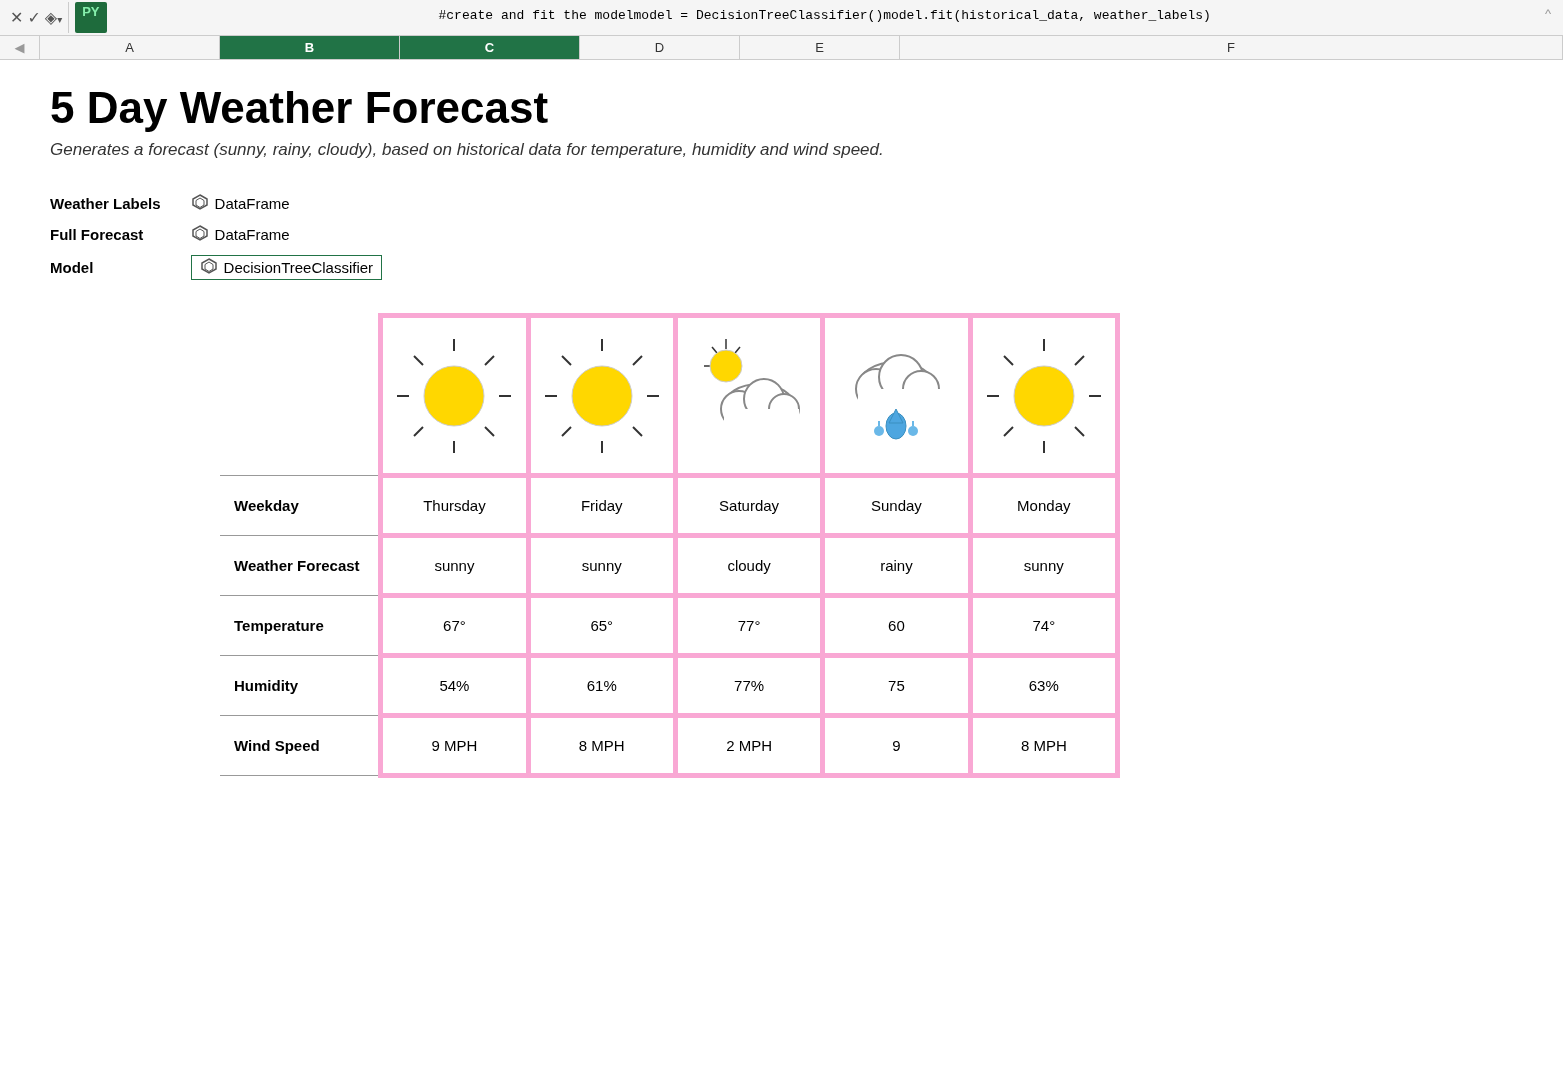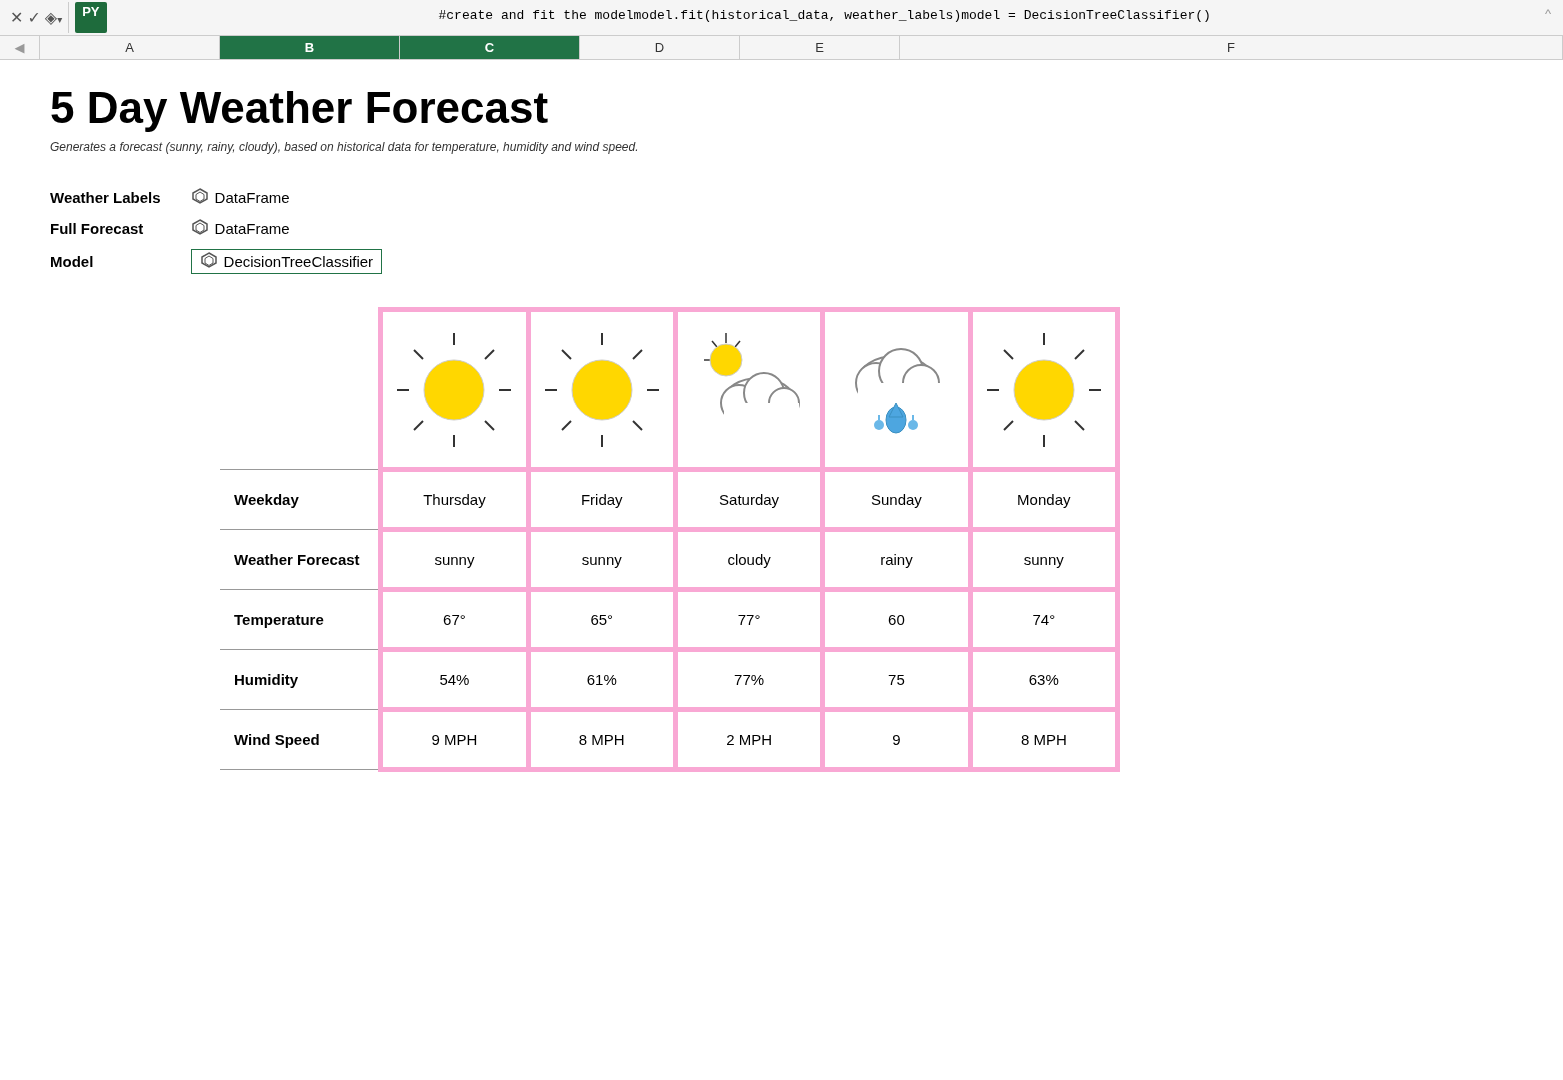--- a/index.html
+++ b/index.html
@@ -23,21 +23,21 @@
       display: flex;
       align-items: center;
       gap: 4px;
       padding: 0 6px;
       border-right: 1px solid #ccc;
       color: #555;
       font-size: 16px;
     }
     .py-badge {
       background: #1e6b3c;
-      color: #ffffff;
+      color: #86efac;
       font-weight: bold;
       font-size: 13px;
       padding: 2px 7px;
       border-radius: 2px;
       margin: 0 6px;
     }
     .formula-text {
       font-family: 'Consolas', 'Courier New', monospace;
       font-size: 13px;
       padding: 4px 6px;
@@ -78,21 +78,21 @@
     }
 
     .main-title {
       font-size: 44px;
       font-weight: bold;
       margin-bottom: 8px;
       line-height: 1.1;
     }
     .subtitle {
       font-style: italic;
-      font-size: 12px;
+      font-size: 17px;
       color: #333;
       margin-bottom: 28px;
     }
 
     
     .inputs-table {
       margin-bottom: 28px;
       border-collapse: collapse;
     }
     .inputs-table tr td {
@@ -166,22 +166,22 @@
 
 <div class="formula-bar">
   <div class="formula-icons">
     <span>✕</span>
     <span>✓</span>
     <span>◈<span style="font-size:10px">▾</span></span>
   </div>
   <div class="py-badge">PY</div>
   <div class="formula-text">
     <span>#create and fit the model</span>
+    <span>model = DecisionTreeClassifier()</span>
     <span>model.fit(historical_data, weather_labels)</span>
-    <span>model = DecisionTreeClassifier()</span>
   </div>
   <div style="padding:4px 8px; color:#999; font-size:13px; align-self:flex-start;">^</div>
 </div>
 
 <div class="col-headers">
   <div class="col-header row-num">◀</div>
   <div class="col-header">A</div>
   <div class="col-header selected">B</div>
   <div class="col-header selected">C</div>
   <div class="col-header">D</div>

